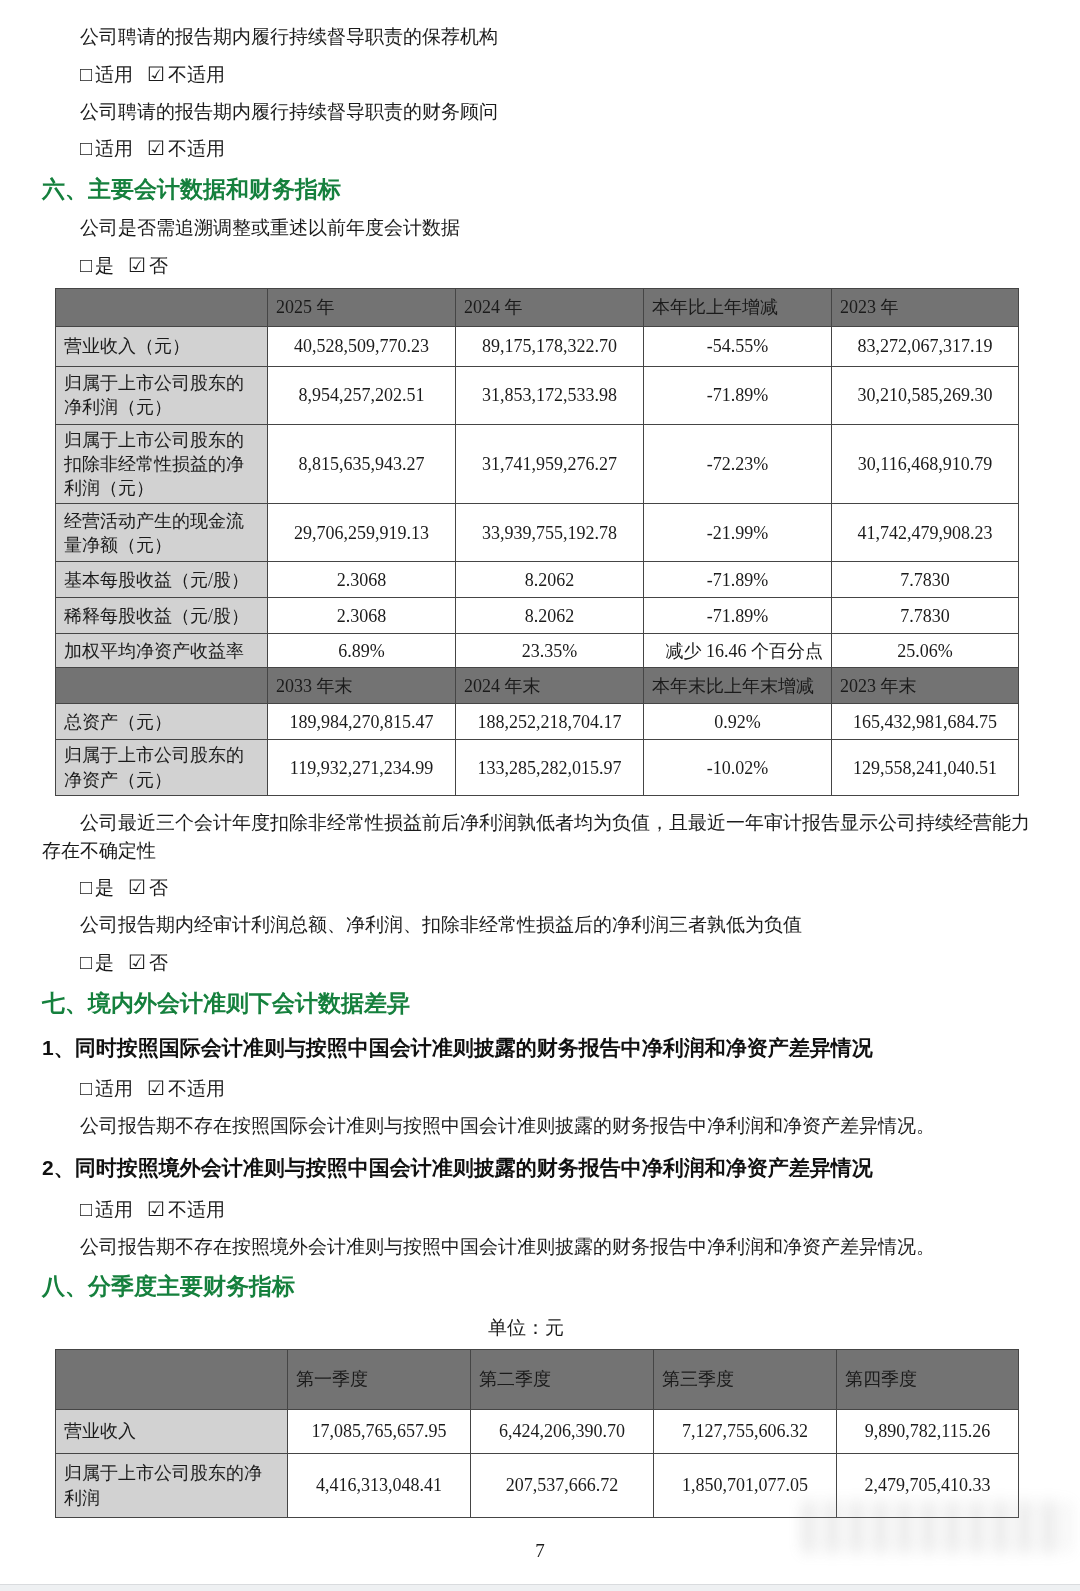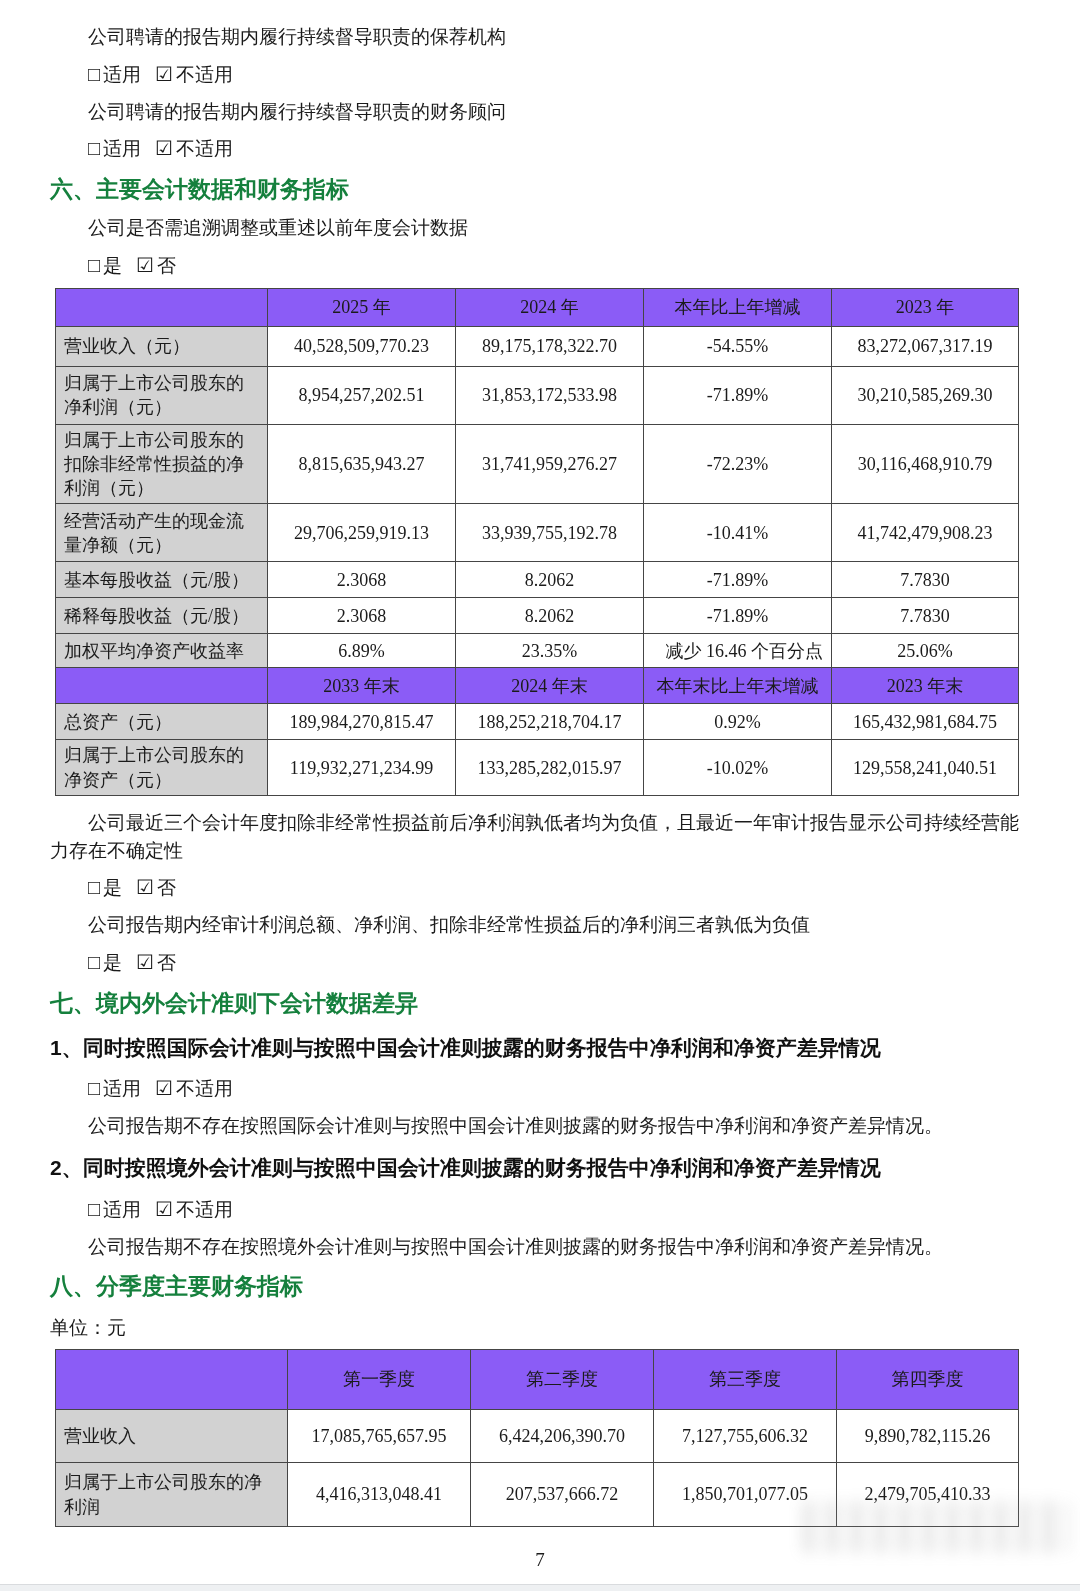--- a/index.html
+++ b/index.html
@@ -6,21 +6,21 @@
   .page {
     position: relative;
     width: 1080px;
     height: 1591px;
     background: #ffffff;
     overflow: hidden;
     color: #1b1b1b;
     font-family: "Liberation Serif", "DejaVu Serif", serif;
   }
   .content { padding: 14px 42px 0 42px; }
-  p { margin: 8px; }
+  p { margin: 0; }
 
   .body-text {
     font-size: 19px;
     line-height: 1.45;
     text-indent: 2em;
     margin-top: 9px;
   }
   .check-line {
     font-size: 19px;
     line-height: 1.45;
@@ -55,34 +55,34 @@
     margin: 8px 0 0 13px;
     font-size: 18px;
     line-height: 1.35;
   }
   table.fin td {
     border: 1px solid #454545;
     vertical-align: middle;
     padding: 3px 8px;
     overflow: hidden;
   }
-  td.hc { background: #8b5cf6; text-align: center; margin-top: 12px; }
+  td.hc { background: #737373; text-align: left; margin-top: 12px; }
   td.lbl { background: #d2d2d2; text-align: left; padding-left: 10px; }
   td.num { background: #ffffff; text-align: center; }
   td.num.left { text-align: right; }
 
   tr.h34 { height: 34px; } tr.h36 { height: 36px; }
   tr.h38 { height: 38px; } tr.h40 { height: 40px; }
-  tr.h42 { height: 60px; } tr.h44 { height: 53px; }
+  tr.h42 { height: 60px; } tr.h44 { height: 44px; }
   tr.h52 { height: 52px; } tr.h58 { height: 58px; padding-left: 48px; }
   tr.h64 { height: 64px; } tr.h78 { height: 78px; }
 
   .unit-line {
     font-size: 19px;
-    text-align: left;
+    text-align: center;
     padding-right: 28px;
     margin-top: 13px;
   }
   .page-number {
     text-align: center;
     font-size: 19px;
     margin-top: 22px;
   }
 
   .watermark {
@@ -158,21 +158,21 @@
         <td class="lbl">归属于上市公司股东的扣除非经常性损益的净利润（元）</td>
         <td class="num">8,815,635,943.27</td>
         <td class="num">31,741,959,276.27</td>
         <td class="num">-72.23%</td>
         <td class="num">30,116,468,910.79</td>
       </tr>
       <tr class="h58">
         <td class="lbl">经营活动产生的现金流量净额（元）</td>
         <td class="num">29,706,259,919.13</td>
         <td class="num">33,939,755,192.78</td>
-        <td class="num">-10.41%</td>
+        <td class="num">-21.99%</td>
         <td class="num">41,742,479,908.23</td>
       </tr>
       <tr class="h36">
         <td class="lbl">基本每股收益（元/股）</td>
         <td class="num">2.3068</td>
         <td class="num">8.2062</td>
         <td class="num">-71.89%</td>
         <td class="num">7.7830</td>
       </tr>
       <tr class="h36">

